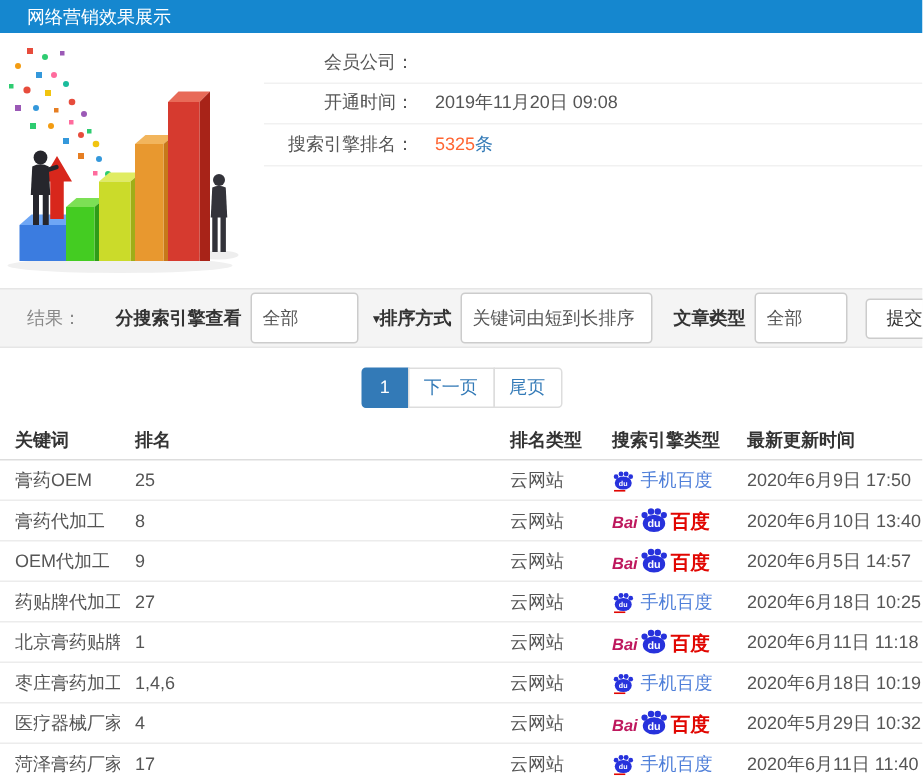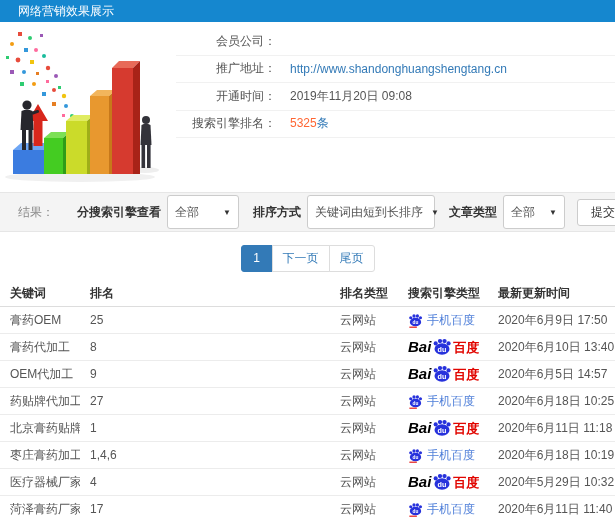--- a/index.html
+++ b/index.html
@@ -22,21 +22,21 @@
   .highlight-num{color:#ff6633;}
   .highlight-unit{color:#337ab7;}
   
   .filter-bar{height:40px;background:#f4f4f4;border-top:1px solid #e6e6e6;
     border-bottom:1px solid #e6e6e6;display:flex;align-items:center;
     padding:0 0 0 18px;box-sizing:border-box;white-space:nowrap;}
   .result-label{color:#888;}
   .flt-label{font-weight:bold;color:#333;margin-left:14px;margin-right:6px;}
   .select{display:inline-flex;align-items:center;justify-content:space-between;
     height:26px;background:#fff;border:1px solid #ccc;border-radius:3px;
-    padding:16px 7px;color:#555;cursor:pointer;box-sizing:border-box;}
+    padding:16px 7px;color:#555;cursor:pointer;box-sizing:border-box;gap:40px;}
   .select .caret{font-size:8px;color:#333;margin-left:8px;}
   .sel-engine{width:72px;}
   .sel-sort{width:128px;}
   .sel-article{width:62px;}
   .submit-btn{height:27px;min-width:52px;margin-left:12px;margin-right:-14px;
     background:#fff;border:1px solid #ccc;border-radius:3px;color:#333;
     font-size:12px;cursor:pointer;}
   
   .pagination{display:flex;justify-content:center;margin-top:13px;}
   .page-item{height:25px;line-height:25px;padding:0 10px;border:1px solid #ddd;
@@ -45,21 +45,21 @@
     min-width:10px;text-align:center;cursor:default;}
   .page-first{border-radius:3px 0 0 3px;margin-left:0;}
   .page-last{border-radius:0 3px 3px 0;}
   
   table.results{width:615px;border-collapse:collapse;table-layout:fixed;margin-top:9px;}
   table.results th{font-weight:bold;color:#333;text-align:left;height:25px;
     padding:0 0 0 10px;border-bottom:1px solid #ddd;font-size:12px;}
   table.results td{height:26px;padding:0 0 0 10px;border-bottom:1px solid #ececec;
     color:#555;font-size:12px;overflow:hidden;white-space:nowrap;}
   td.rank-cell{color:#7f99cc;}
-  .baidu-logo .bai{color:#000000;font-size:15px;font-style:italic;letter-spacing:0;}
+  .baidu-logo .bai{color:#be185d;font-size:11px;font-style:italic;letter-spacing:0;}
   .baidu-logo .brand{color:#e10601;font-size:13px;}
   .baidu-logo svg{margin:0 1px;}
   .mobile-baidu .mlabel{color:#4f7fd9;margin-left:4px;}
 </style>
 </head>
 <body>
 
 <div class="top-bar">
   <span>网络营销效果展示</span>
 </div>
@@ -142,24 +142,20 @@
         <rect x="141.5" y="116" width="3.6" height="24"></rect>
         <rect x="147" y="116" width="3.6" height="24"></rect>
       </g>
     </svg>
   </div>
   <div class="fields">
     <div class="field-row">
       <span class="field-label">会员公司：</span>
     </div>
     <div class="field-row">
-      <span class="field-label">推广地址：</span>
-      <a class="field-value link" href="#">http://www.shandonghuangshengtang.cn</a>
-    </div>
-    <div class="field-row">
       <span class="field-label">开通时间：</span>
       <span class="field-value">2019年11月20日 09:08</span>
     </div>
     <div class="field-row">
       <span class="field-label">搜索引擎排名：</span>
       <span class="field-value">
         <span class="highlight-num">5325</span><span class="highlight-unit">条</span>
       </span>
     </div>
   </div>

